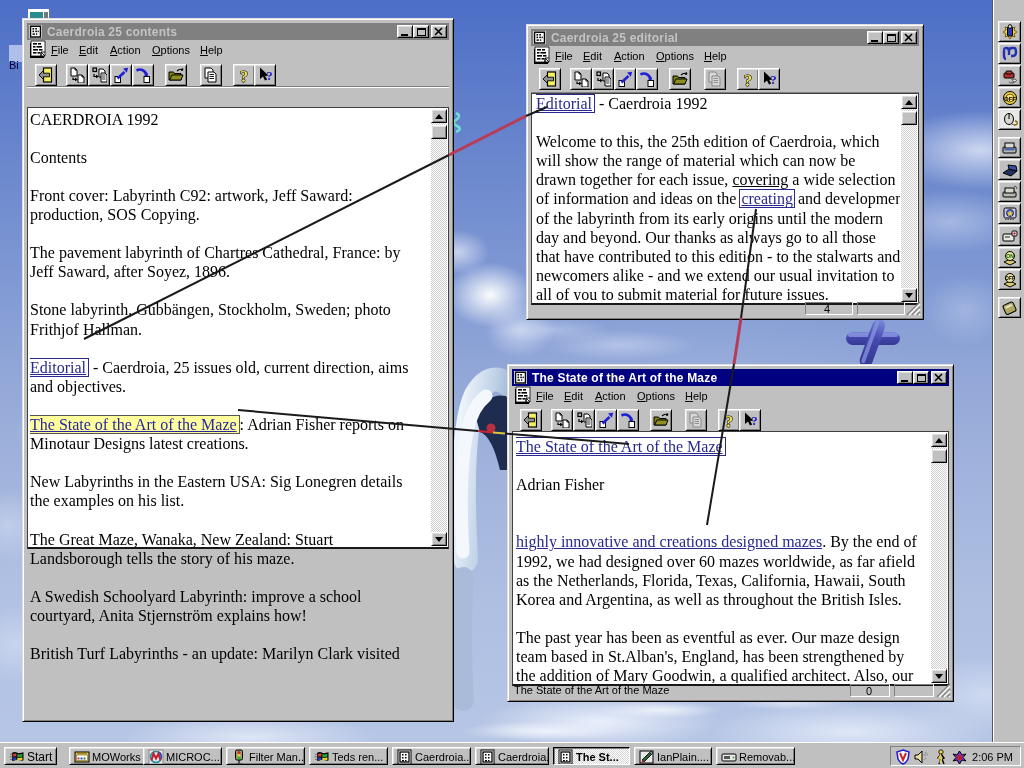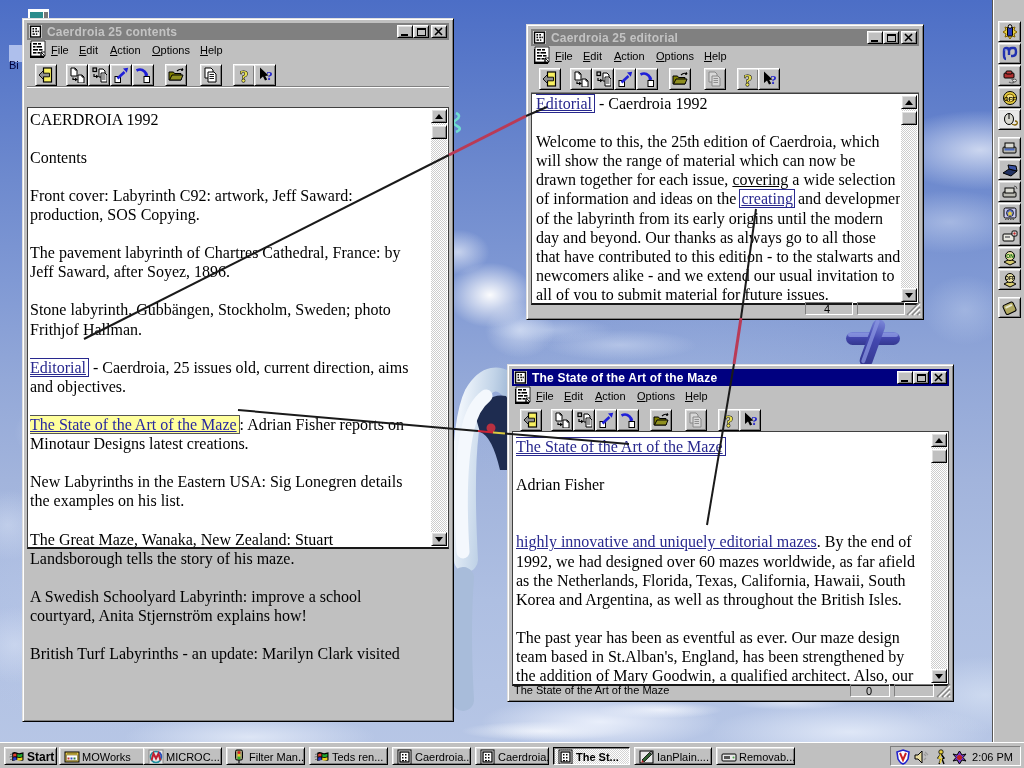--- a/index.html
+++ b/index.html
@@ -474,21 +474,21 @@
           <path d="M3 0.5 L3 12 L6 9.5 L8 13.5 L10.2 12.5 L8.2 9 L11.5 8.5 Z" fill="#000"></path>
 <text x="12.5" y="12.5" font-size="13" font-family="Liberation Serif" font-weight="bold" text-anchor="middle" fill="#2222cc">?</text>
         </svg>
       </div>
     </div>
     <div class="cwrap" style="top:66px;height:255px">
 <div class="txt" style="left:3px;top:5px;right:18px;overflow:hidden;height:246px">
         <p><span class="box lk" style="margin-left:-3px;text-decoration:underline">The State of the Art of the Maze</span></p>
 <p>Adrian Fisher</p>
 <p><span class="lk"><br>
-<u>highly innovative and uniquely editorial mazes</u></span>. By the end of<br>
+<u>highly innovative and creations designed mazes</u></span>. By the end of<br>
 1992, we had designed over 60 mazes worldwide, as far afield<br>
 as the Netherlands, Florida, Texas, California, Hawaii, South<br>
 Korea and Argentina, as well as throughout the British Isles.</p>
 <p>The past year has been as eventful as ever. Our maze design<br>
 team based in St.Alban's, England, has been strengthened by<br>
 the addition of Mary Goodwin, a qualified architect. Also, our</p>
       </div>
 <div class="sb">
         <div class="sbtn" style="top:0">
           <span class="arr aup"></span>
@@ -609,29 +609,29 @@
 <polyline points="526,116 547,107" fill="none" stroke="#1a1a1a" stroke-width="2"></polyline>
 <polyline points="238,410 478,431" fill="none" stroke="#1a1a1a" stroke-width="2"></polyline>
 <polyline points="478,431 493,432.4" fill="none" stroke="#cc2233" stroke-width="2"></polyline>
 <polyline points="493,432.4 505,433.5" fill="none" stroke="#d8c840" stroke-width="2"></polyline>
 <polyline points="505,433.5 629,444" fill="none" stroke="#1a1a1a" stroke-width="2"></polyline>
 <polyline points="756,209 741,318" fill="none" stroke="#1a1a1a" stroke-width="2"></polyline>
 <polyline points="741,318 734,364" fill="none" stroke="#b93b57" stroke-width="3"></polyline>
 <polyline points="734,364 707,525" fill="none" stroke="#1a1a1a" stroke-width="2"></polyline>
 </svg>
 <div id="taskbar">
-    <div class="tkb" style="left:4px;width:53px;font-weight:bold;font-size:12px;padding-top:2px"><svg width="17" height="16" viewBox="0 0 17 16">
+    <div class="tkb" style="left:4px;width:53px;font-weight:normal;font-size:12px;padding-top:2px"><svg width="17" height="16" viewBox="0 0 17 16">
 <path d="M1 5.5 L3 5 M0.5 8 L3 7.6 M1 10.6 L3 10.3" stroke="#707070" stroke-width="1"></path>
 <path d="M3.2 3.8 Q5.6 2.5 7.8 3.6 Q10 4.7 12.2 3.7 L14.5 3.2 L14.5 11.2 Q12.2 12.3 10 11.3 Q7.8 10.3 5.6 11.4 L3.2 12 Z" fill="#000"></path>
 <path d="M4.2 4.9 Q5.8 4.1 7.4 4.8 L7.4 7.6 Q5.8 7 4.2 7.7 Z" fill="#e04030"></path>
 <path d="M8.3 5.1 Q10 5.8 11.6 5.2 L13.4 4.7 L13.4 7.4 L11.6 7.9 Q10 8.4 8.3 7.8 Z" fill="#20a830"></path>
 <path d="M4.2 8.6 Q5.8 7.9 7.4 8.5 L7.4 11.3 Q5.8 10.7 4.2 11.5 Z" fill="#2838c8"></path>
 <path d="M8.3 8.6 Q10 9.2 11.6 8.7 L13.4 8.2 L13.4 10.9 L11.6 11.4 Q10 11.9 8.3 11.2 Z" fill="#e8d020"></path>
 </svg>Start</div>
-    <div class="tkb" style="left:59px;width:99px"><svg width="16" height="16" viewBox="0 0 16 16">
+    <div class="tkb" style="left:69px;width:99px"><svg width="16" height="16" viewBox="0 0 16 16">
 <rect x="1" y="3" width="14" height="10" fill="#e8c848" stroke="#000"></rect>
 <rect x="2.5" y="6" width="11" height="5.5" fill="#fff" stroke="#807840" stroke-width="0.7"></rect>
 <rect x="3.5" y="8.5" width="2" height="2" fill="#c03030"></rect>
         <rect x="6.5" y="8.5" width="2" height="2" fill="#3050c0"></rect>
 <rect x="9.5" y="8.5" width="2" height="2" fill="#308040"></rect>
         <rect x="3" y="4" width="10" height="1.4" fill="#a09030"></rect>
 </svg>MOWorks</div>
     <div class="tkb" style="left:143px;width:79px"><svg width="16" height="16" viewBox="0 0 16 16">
 <rect x="1" y="1" width="14" height="14" fill="#e8e8e8" stroke="#888"></rect>
 <circle cx="8" cy="8" r="5.5" fill="none" stroke="#2090a0" stroke-width="1.6"></circle>

